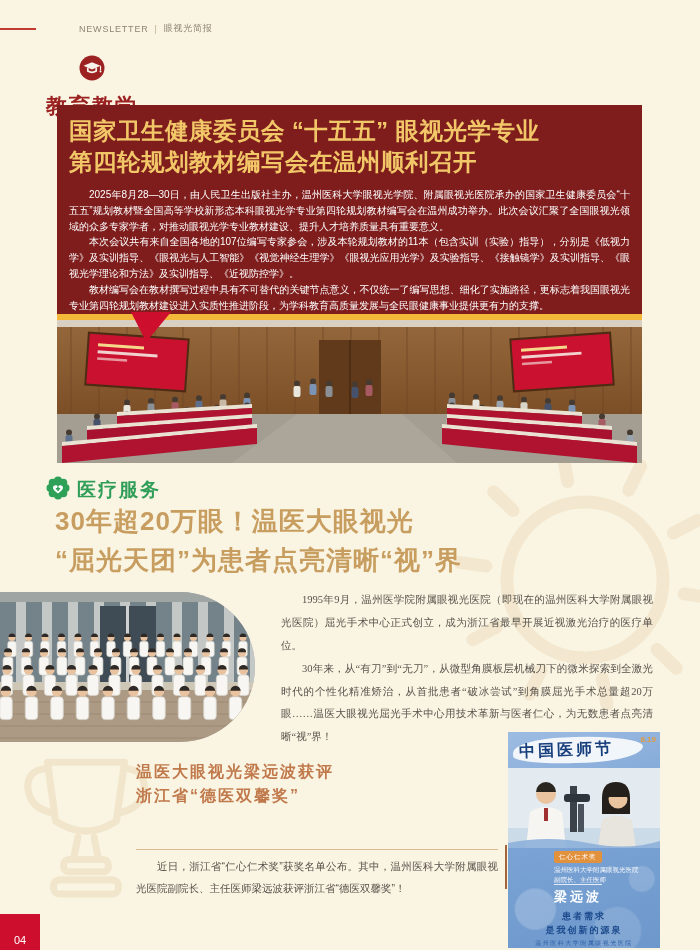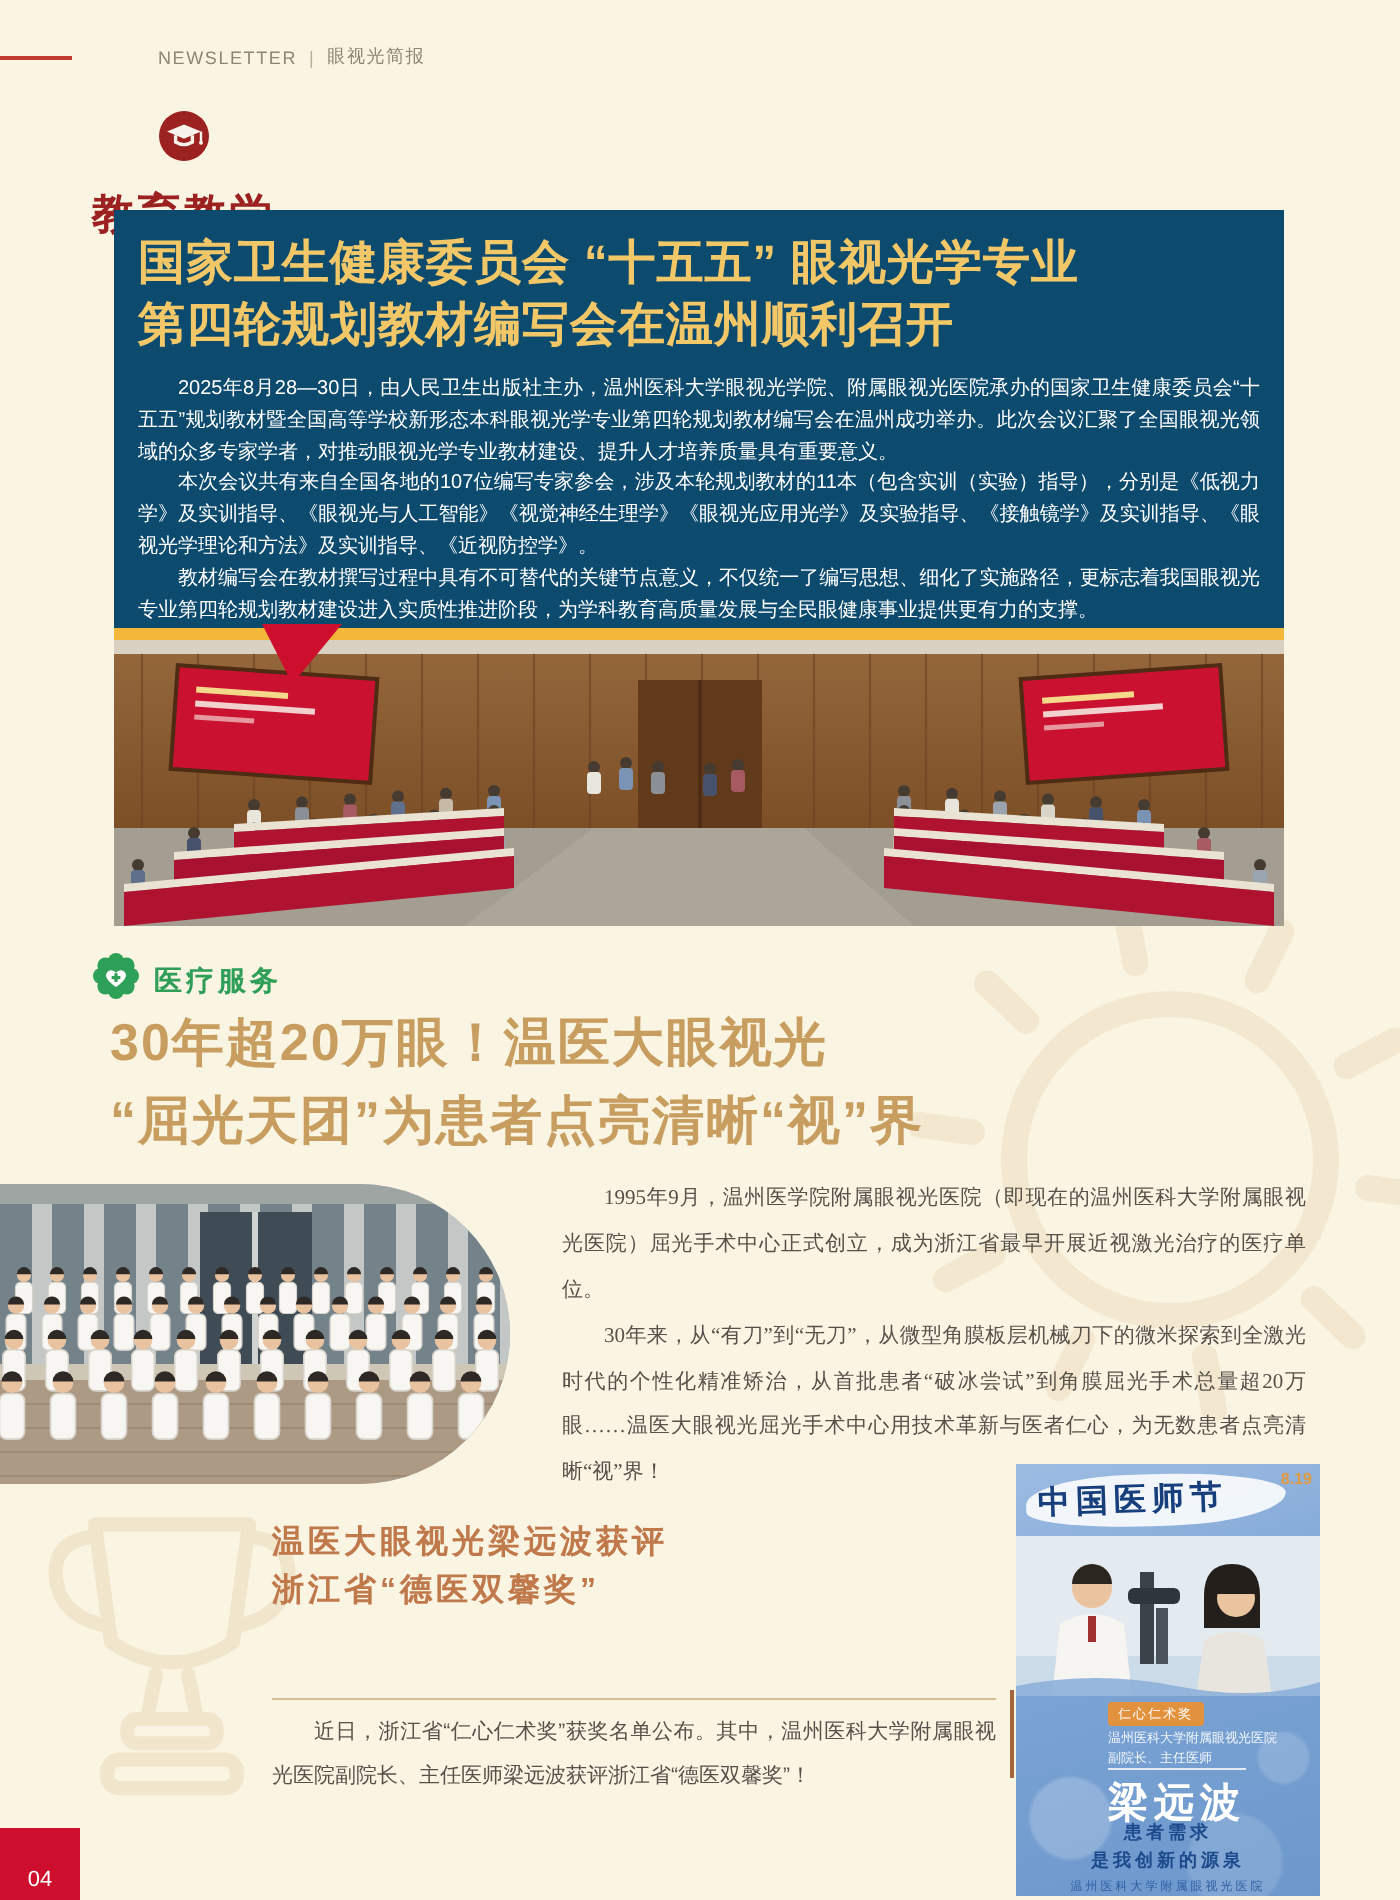--- a/index.html
+++ b/index.html
@@ -10,25 +10,25 @@
   .header-tick{position:absolute;left:0;top:28px;width:36px;height:2px;background:#c23b30;}
   .masthead{position:absolute;left:48px;top:22px;font-size:9px;color:#8d8672;
             letter-spacing:.8px;display:flex;gap:6px;align-items:center;padding-left:31px;}
   .masthead .sep{color:#b9b096;}
 
   
   .badge-row{position:absolute;display:flex;align-items:center;gap:7px;}
   #edu-badge{left:46px;top:55px;flex-direction:column;}
   #edu-badge .label{font-size:21px;font-weight:bold;color:#9c2222;letter-spacing:2px;}
   #med-badge{left:46px;top:476px;z-index:4;}
-  #med-badge .label{font-size:14px;font-weight:bold;color:#2f9e58;letter-spacing:2px;}
+  #med-badge .label{font-size:19px;font-weight:bold;color:#2f9e58;letter-spacing:2px;}
 
   
   .red-box{position:absolute;left:57px;top:105px;width:585px;height:215px;box-sizing:border-box;
-           background:#0c4a6e;border-bottom:6px solid #f3b73a;padding:9px 12px;overflow:hidden;z-index:2;}
+           background:#7f1d1d;border-bottom:6px solid #f3b73a;padding:9px 12px;overflow:hidden;z-index:2;}
   .red-box h1{margin:2px 0 8px;font-size:23.5px;line-height:1.34;color:#f2c768;
               letter-spacing:.5px;font-weight:bold;}
   .red-box p{margin:0;color:#fff;font-size:10px;line-height:1.58;text-indent:2em;text-align:justify;}
   .red-tail{position:absolute;left:131px;top:312px;width:40px;height:30px;background:#ce0e2d;
             clip-path:polygon(0 0,100% 0,38% 100%);z-index:5;}
 
   
   .conf-photo{position:absolute;left:57px;top:320px;width:585px;height:143px;z-index:1;}
   .conf-photo svg{display:block;width:100%;height:100%;}
 
@@ -64,21 +64,21 @@
   .poster .brush{position:absolute;left:5px;top:5px;width:130px;height:26px;background:rgba(255,255,255,.88);
                  border-radius:45% 60% 50% 55% / 60% 50% 65% 40%;transform:rotate(-2deg);}
   .poster .p-title{position:absolute;left:11px;top:8px;font-size:16px;font-weight:bold;color:#173f7c;
                    letter-spacing:3px;transform:rotate(-2deg);}
   .poster .p-date{position:absolute;right:4px;top:3px;font-size:8px;color:#e09a3f;font-weight:bold;}
   .poster .p-photo{position:absolute;left:0;top:36px;width:152px;height:80px;}
   .poster .p-photo svg{display:block;width:100%;height:100%;}
   .poster .p-badge{position:absolute;left:46px;top:119px;background:#e2923d;color:#fff;font-size:6.5px;
                    padding:1.5px 5px;border-radius:2px;letter-spacing:1px;}
   .poster .p-aff{position:absolute;left:46px;top:133px;font-size:6.5px;color:#f2f6fb;line-height:1.55;}
-  .poster .p-name{position:absolute;left:46px;top:152px;font-size:20px;color:#fff;font-weight:bold;
+  .poster .p-name{position:absolute;left:46px;top:152px;font-size:13px;color:#fff;font-weight:bold;
                   letter-spacing:3px;border-top:1px solid rgba(255,255,255,.8);padding-top:3px;}
   .poster .p-quote{position:absolute;left:0;top:178px;width:100%;text-align:center;font-size:9px;
                    font-weight:bold;color:#1c4a8c;line-height:1.55;letter-spacing:2px;}
   .poster .p-footer{position:absolute;left:0;top:207px;width:100%;text-align:center;font-size:6px;
                     color:#2f5fa5;letter-spacing:1.5px;}
 
   .page-num{position:absolute;left:0;top:914px;width:40px;height:52px;background:#ce0e2d;color:#fff;
             font-size:11px;display:flex;align-items:center;justify-content:center;z-index:6;}
 </style>
 </head>

